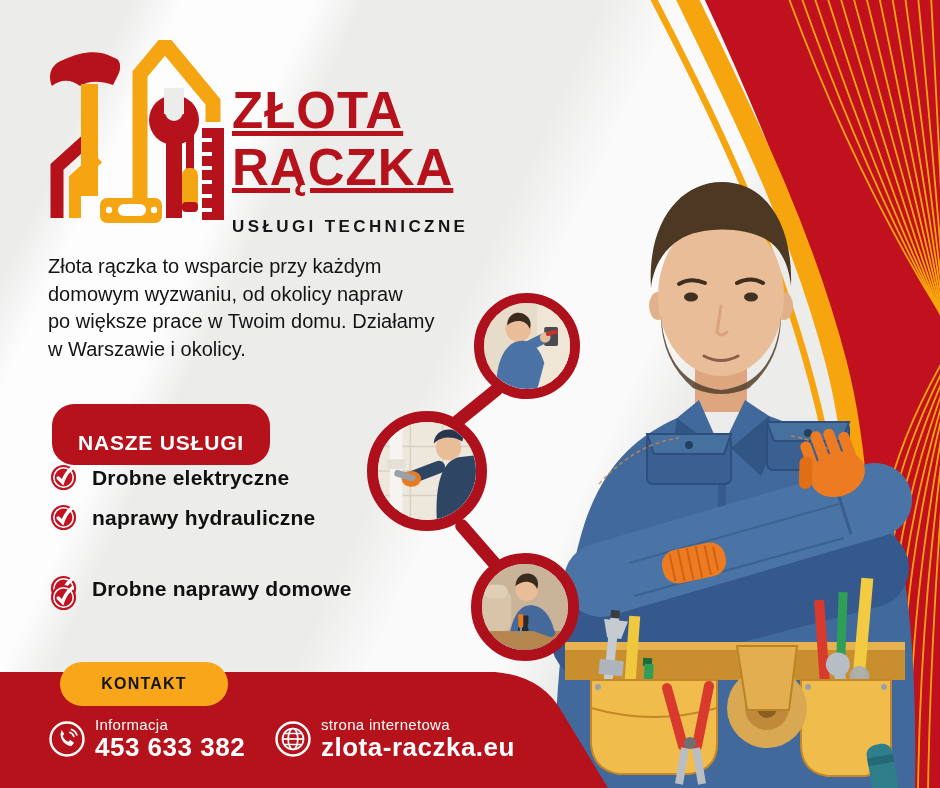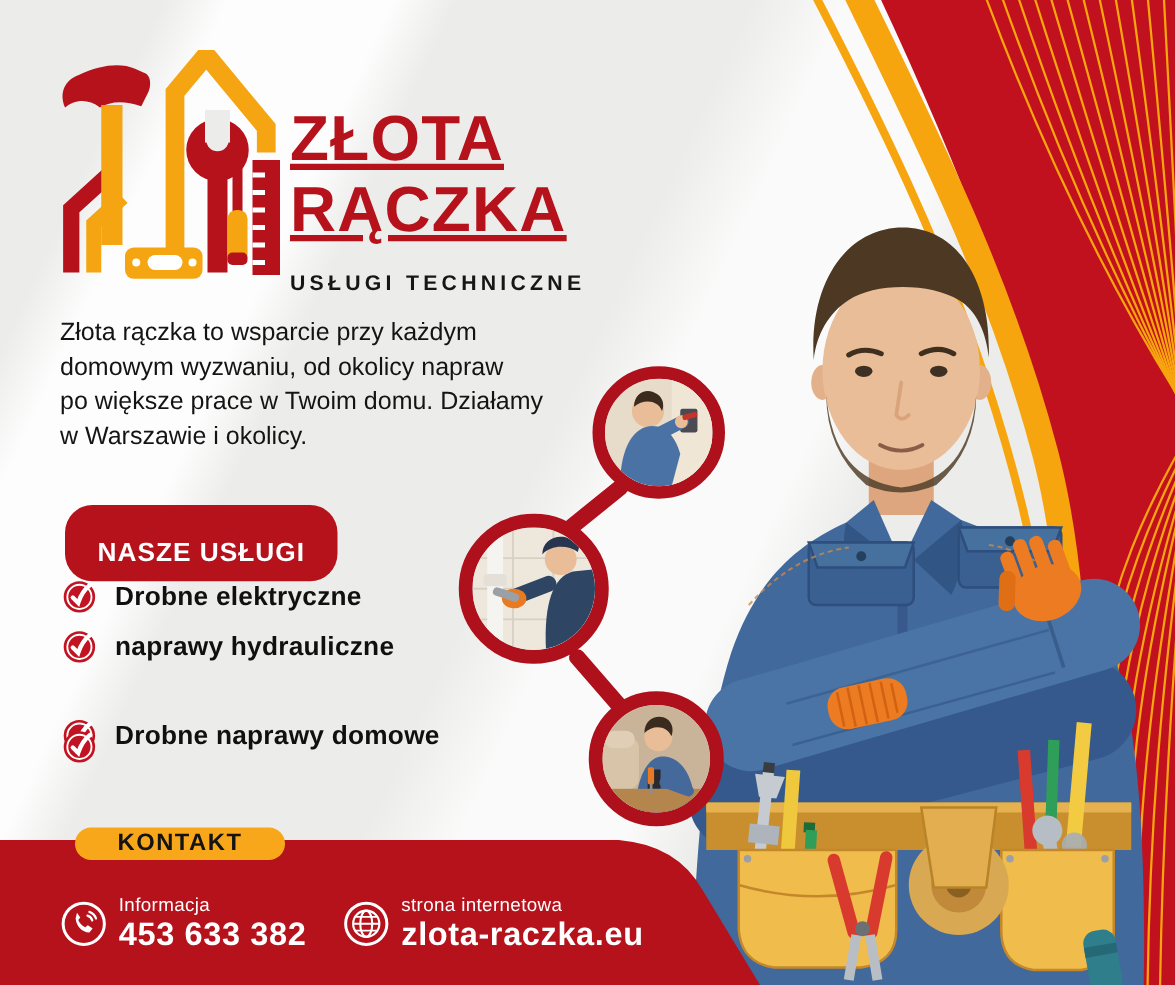--- a/index.html
+++ b/index.html
@@ -38,22 +38,22 @@
   .bubble svg{display:block;width:100%;height:100%;}
   .bubble-1{left:474px;top:293px;width:86px;height:86px;border:10px solid #AE101C;}
   .bubble-2{left:367px;top:411px;width:98px;height:98px;border:11px solid #AE101C;}
   .bubble-3{left:471px;top:553px;width:86px;height:86px;border:11px solid #AE101C;}
   .connector{background:#AE101C;height:13px;border-radius:6px;z-index:2;}
   .connector-1{left:446px;top:399px;width:62px;transform:rotate(141deg);}
   .connector-2{left:447px;top:538px;width:62px;transform:rotate(49deg);}
   
   .bar-svg{left:0;top:672px;z-index:4;}
   .kontakt-pill{left:60px;top:662px;z-index:5;background:#F8A71B;color:#141414;
-    border-radius:26px;width:168px;height:26px;display:flex;align-items:center;justify-content:center;
-    font-size:19px;font-weight:bold;letter-spacing:1.2px;}
+    border-radius:26px;width:168px;height:44px;display:flex;align-items:center;justify-content:center;
+    font-size:16px;font-weight:bold;letter-spacing:1.2px;}
   .contact-item{z-index:5;display:flex;align-items:center;gap:9px;color:#fff;}
   .contact-phone{left:48px;top:716px;}
   .contact-web{left:274px;top:716px;}
   .contact-texts .small{font-size:15px;letter-spacing:.3px;line-height:17px;}
   .contact-texts .big{font-size:26px;font-weight:bold;letter-spacing:.5px;line-height:29px;}
   .cicon{width:38px;height:38px;flex:0 0 38px;}
 </style>
 </head>
 <body>
 

